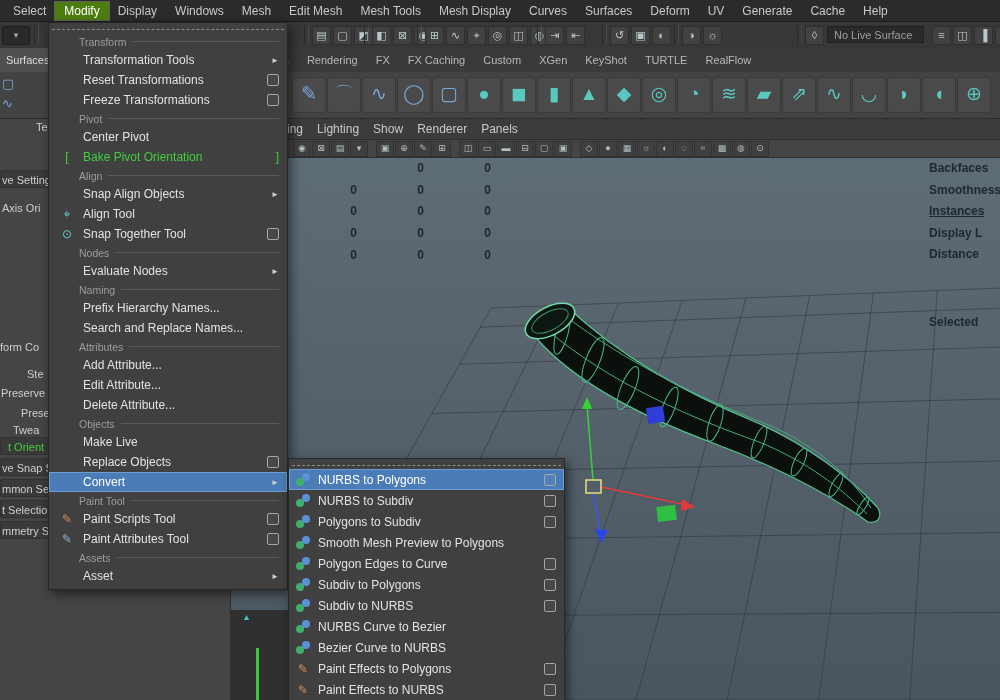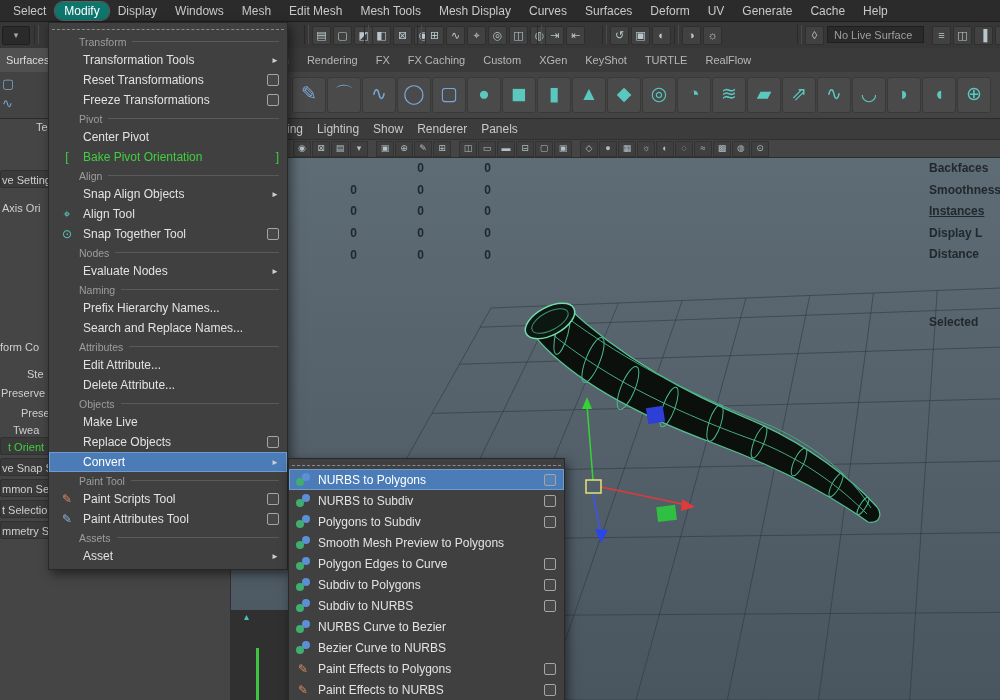--- a/index.html
+++ b/index.html
@@ -3,21 +3,21 @@
 <meta charset="utf-8">
 <style>
   html,body{margin:0;padding:0;background:#1e1e1e;}
   #app{position:relative;width:1000px;height:700px;overflow:hidden;background:#454545;
        font-family:"Liberation Sans","DejaVu Sans",sans-serif;font-size:12px;
        -webkit-font-smoothing:antialiased;}
   
   #menubar{position:absolute;left:0;top:0;width:100%;height:22px;background:#2b2b2b;
            border-bottom:1px solid #1d1d1d;display:flex;align-items:center;padding-left:4px;box-sizing:border-box;z-index:10;}
   .mb-item{padding:2px 9px;color:#c9c9c9;white-space:nowrap;cursor:default;}
-  .mb-item.active{background:#0f766e;color:#ffffff;outline:1px solid #5e5e5e;border-radius:8px;}
+  .mb-item.active{background:#4d7c0f;color:#ffffff;outline:1px solid #5e5e5e;}
   
   #statusline{position:absolute;left:0;top:22px;width:100%;height:26px;background:#373737;
               border-bottom:1px solid #292929;z-index:5;}
   #menu-set-selector{position:absolute;left:2px;top:4px;width:26px;height:17px;background:#2a2a2a;
               border:1px solid #1f1f1f;color:#a8a8a8;font-size:9px;text-align:center;line-height:16px;border-radius:2px;}
   .sl-sep{position:absolute;top:3px;width:3px;height:19px;border-left:1px solid #2a2a2a;border-right:1px solid #4b4b4b;}
   .sl-group{position:absolute;top:4px;display:flex;gap:2px;}
   .sl-btn{width:17px;height:17px;background:#414141;border:1px solid #2f2f2f;border-radius:2px;
           color:#b9c7cc;font-size:11px;line-height:16px;text-align:center;cursor:default;}
   #live-surface{position:absolute;left:827px;top:4px;width:97px;height:17px;background:#2a2a2a;
@@ -439,20 +439,25 @@
       <div class="menu-item">
         <span class="mi-icon"></span>
         <span class="mi-label">Search and Replace Names...</span>
         <span class="mi-right"></span>
       </div>
       <div class="menu-section">
         <span>Attributes</span>
       </div>
       <div class="menu-item">
         <span class="mi-icon"></span>
+        <span class="mi-label">Add Attribute...</span>
+        <span class="mi-right"></span>
+      </div>
+      <div class="menu-item">
+        <span class="mi-icon"></span>
         <span class="mi-label">Edit Attribute...</span>
         <span class="mi-right"></span>
       </div>
       <div class="menu-item">
         <span class="mi-icon"></span>
         <span class="mi-label">Delete Attribute...</span>
         <span class="mi-right"></span>
       </div>
       <div class="menu-section">
         <span>Objects</span>

